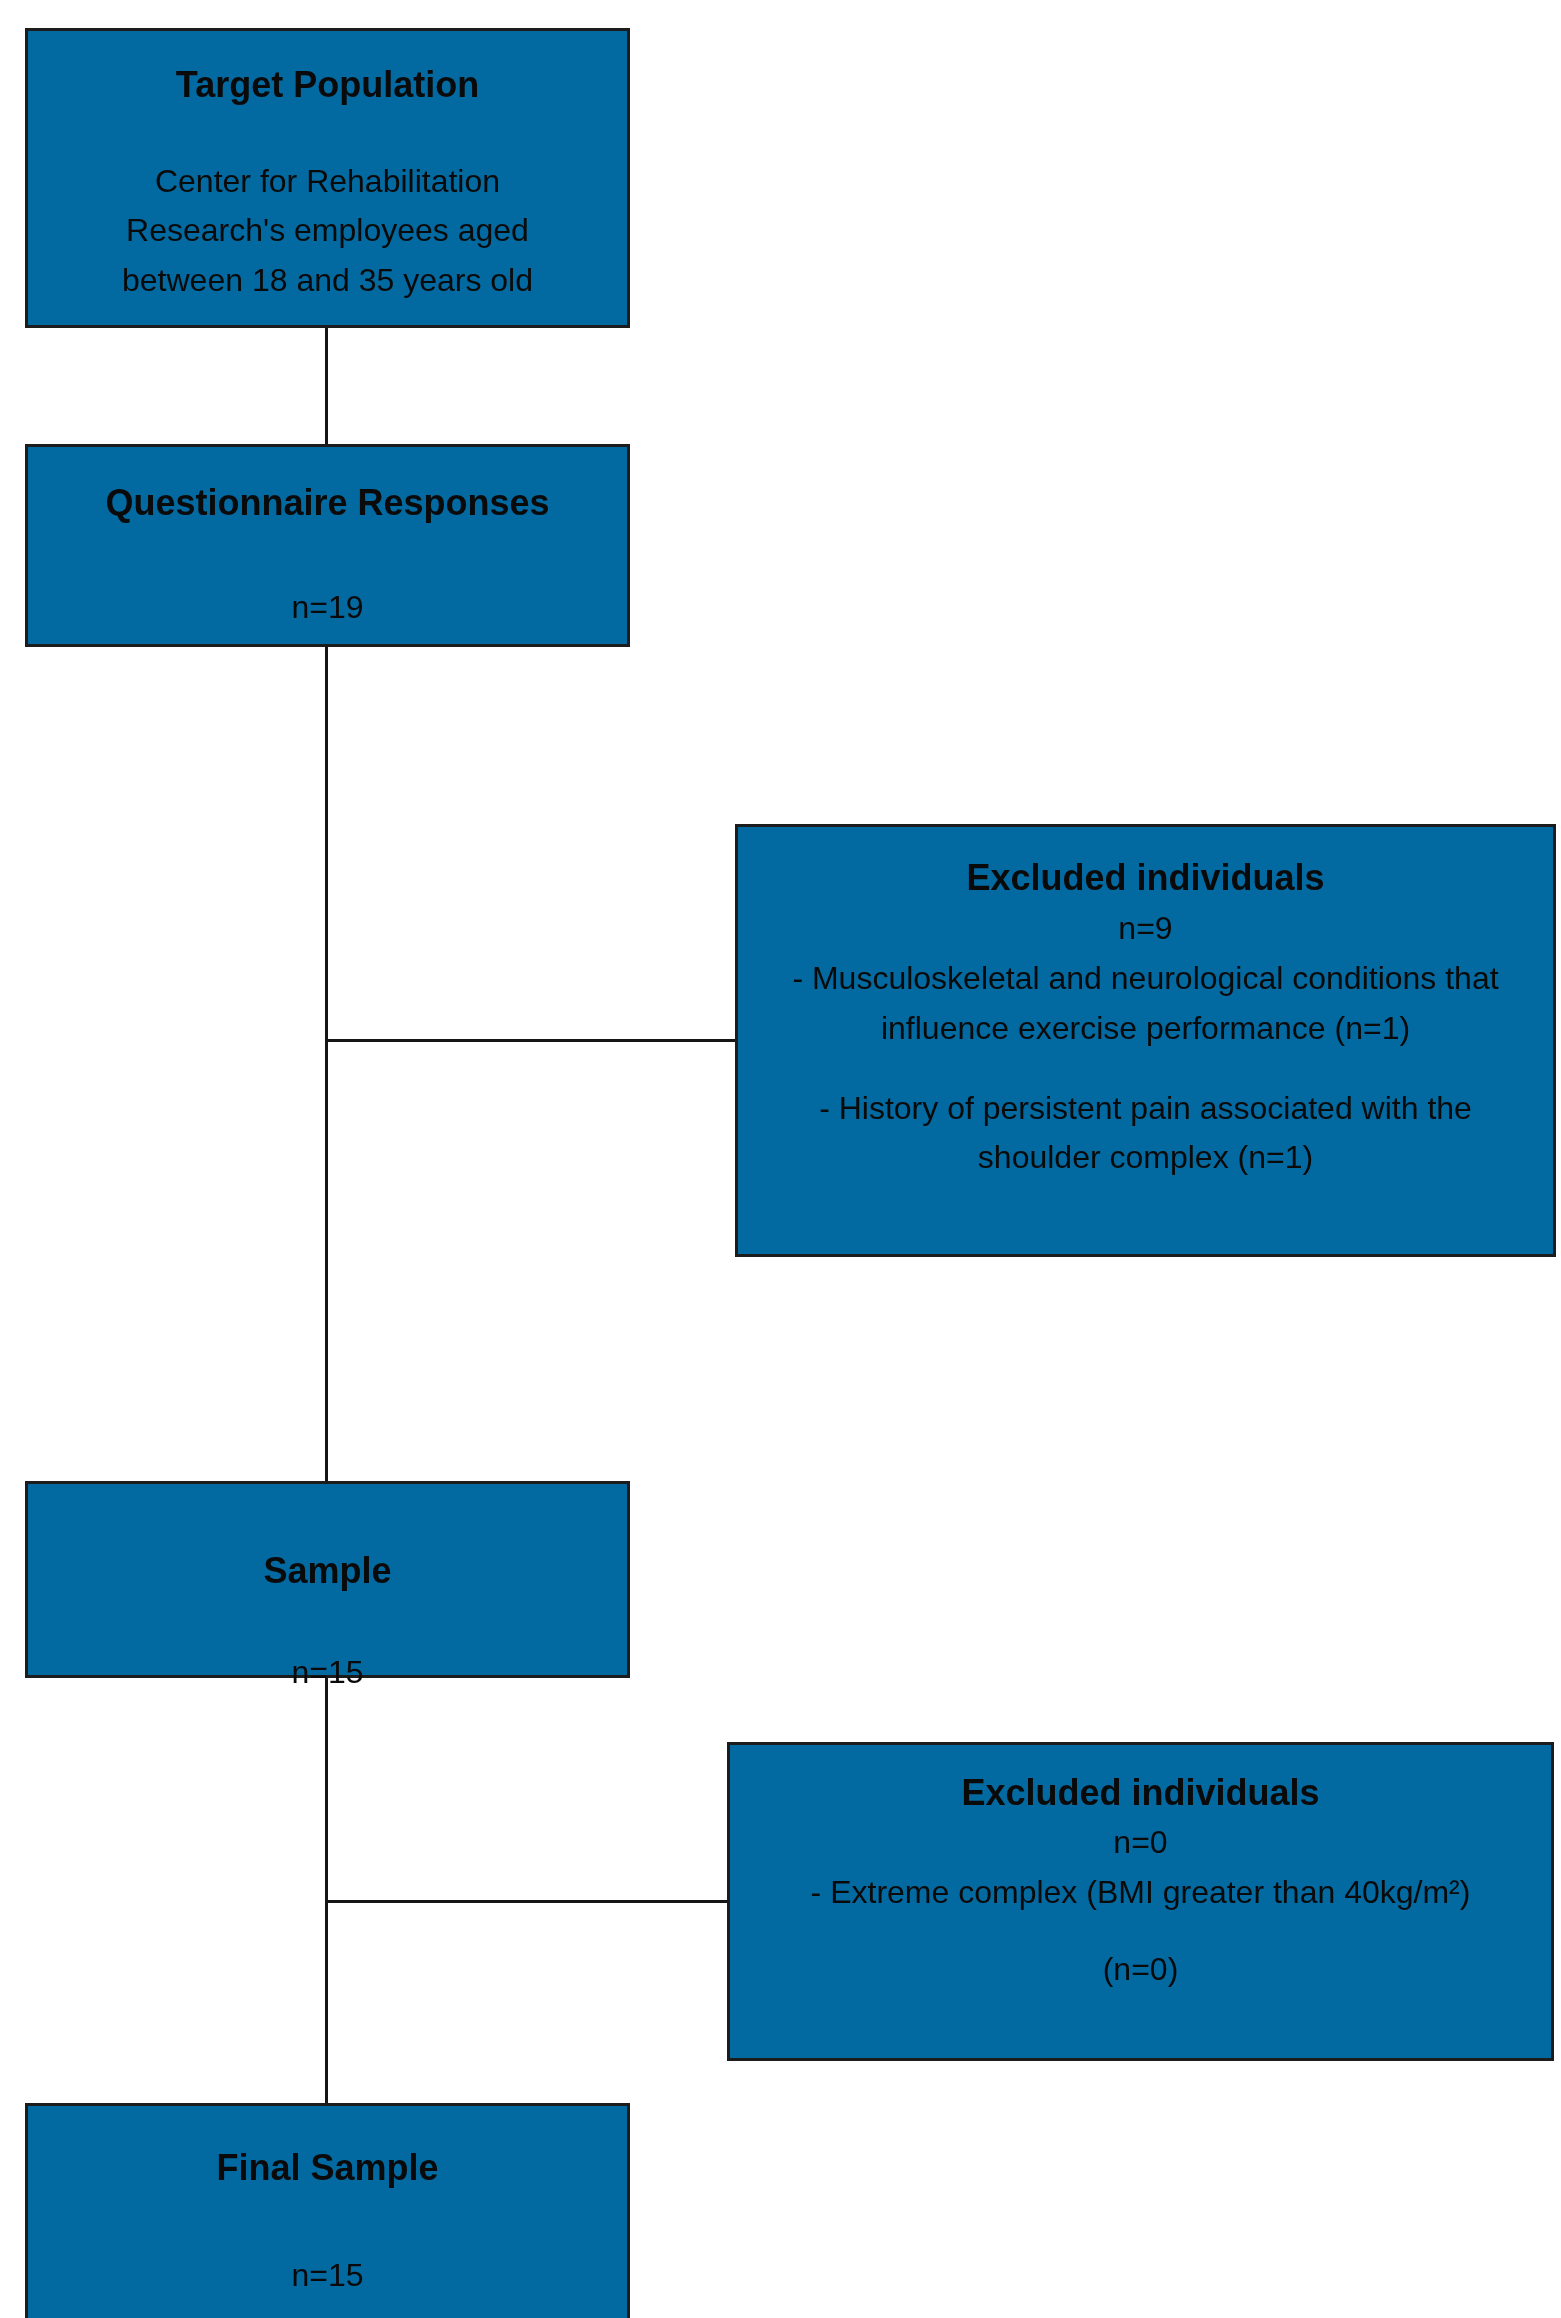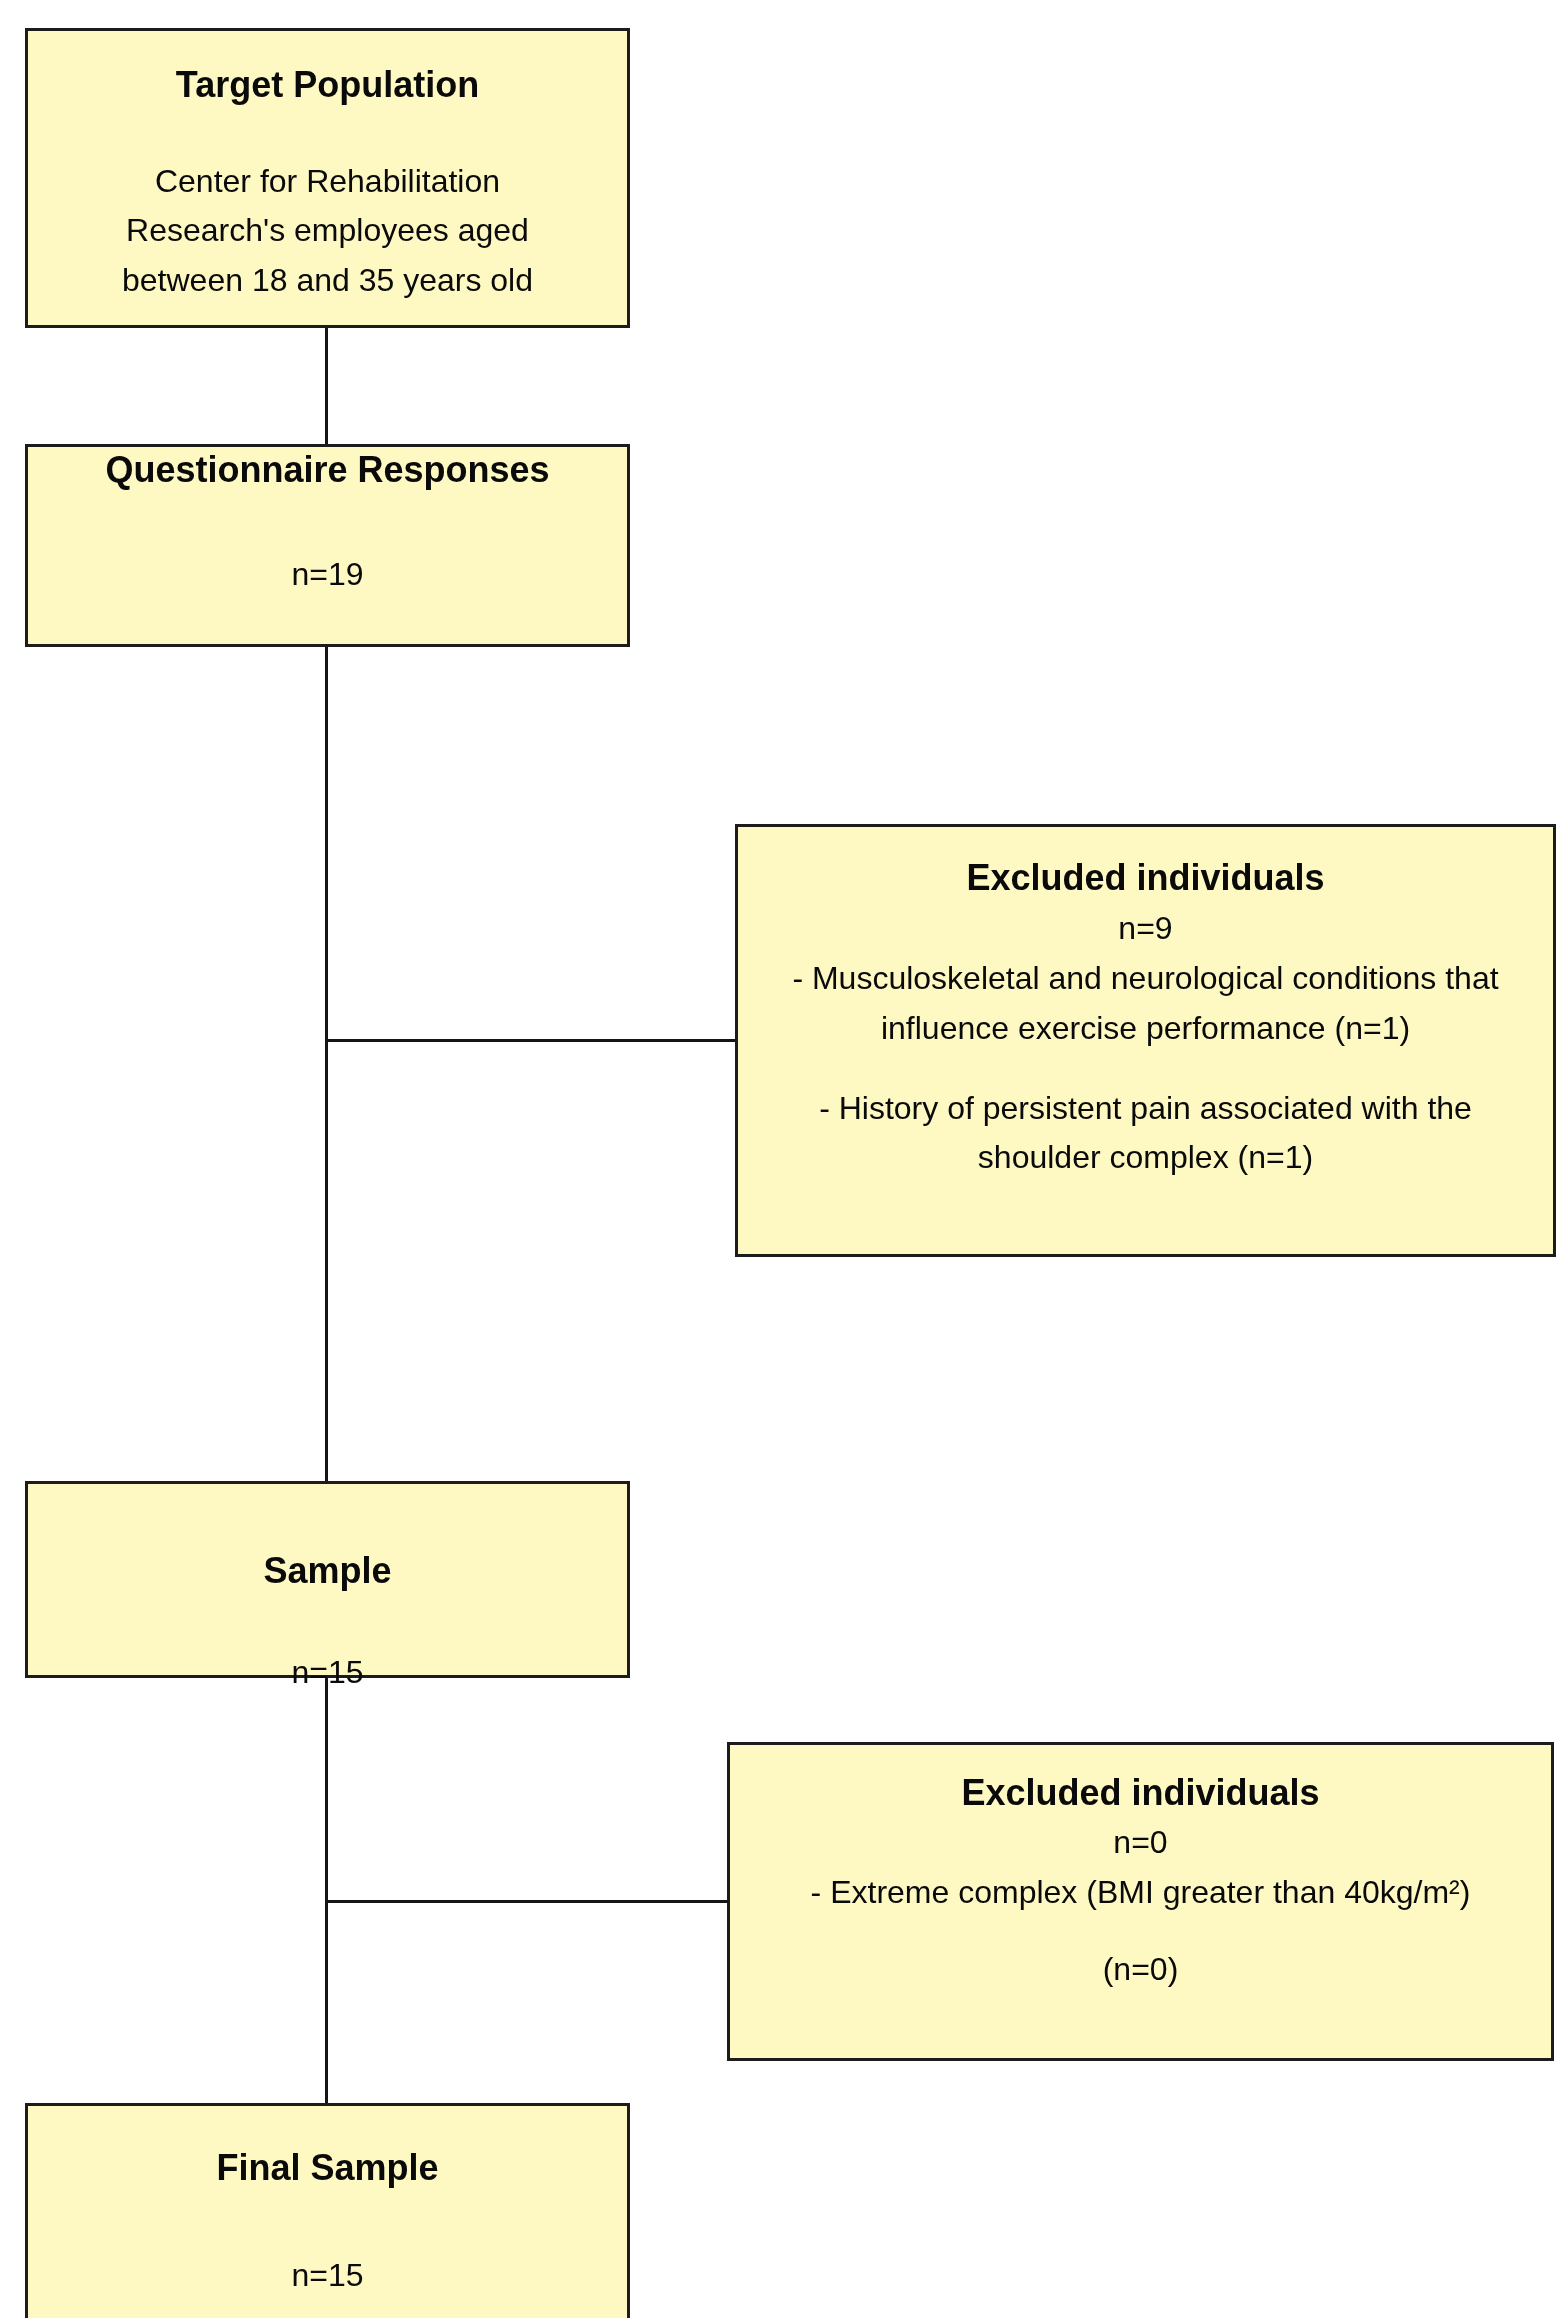--- a/index.html
+++ b/index.html
@@ -15,21 +15,21 @@
     color: #0a0a0a;
   }
   .canvas {
     position: absolute;
     inset: 0;
     background: #ffffff;
   }
   .box {
     position: absolute;
     box-sizing: border-box;
-    background: #fef9c3;
+    background: #0369a1;
     border: 3.3px solid #1c1c1c;
     display: flex;
     flex-direction: column;
     align-items: center;
     text-align: center;
   }
   .box--main {
     border-width: 3.9px;
   }
   .box-title {
@@ -40,21 +40,21 @@
   .box-count,
   .box-body,
   .box-item {
     font-weight: normal;
     font-size: 32px;
     line-height: 1.55;
   }
   
   .box-target     { left: 25px;  top: 28px;   width: 605px; height: 300px; padding-top: 30.5px; }
   .box-target .box-body { margin-top: 50px; max-width: 455px; }
-  .box-quest      { left: 25px;  top: 444px;  width: 605px; height: 203px; }
+  .box-quest      { left: 25px;  top: 444px;  width: 605px; height: 203px; padding-top: 33px; }
   .box-quest .box-count { margin-top: 58px; }
   .box-sample     { left: 25px;  top: 1481px; width: 605px; height: 197px; padding-top: 64px; }
   .box-sample .box-count { margin-top: 55px; }
   .box-final      { left: 25px;  top: 2103px; width: 605px; height: 229px; padding-top: 39px; }
   .box-final .box-count { margin-top: 61px; }
   
   .box-excluded1  { left: 735px; top: 824px; width: 821px; height: 433px; padding: 28px 39px 0 39px; }
   .box-excluded1 .box-count { margin-top: 4.4px; }
   .box-excluded1 .box-item  { max-width: 738px; }
   .box-excluded1 .box-item:nth-of-type(1) { margin-top: 53px; }

